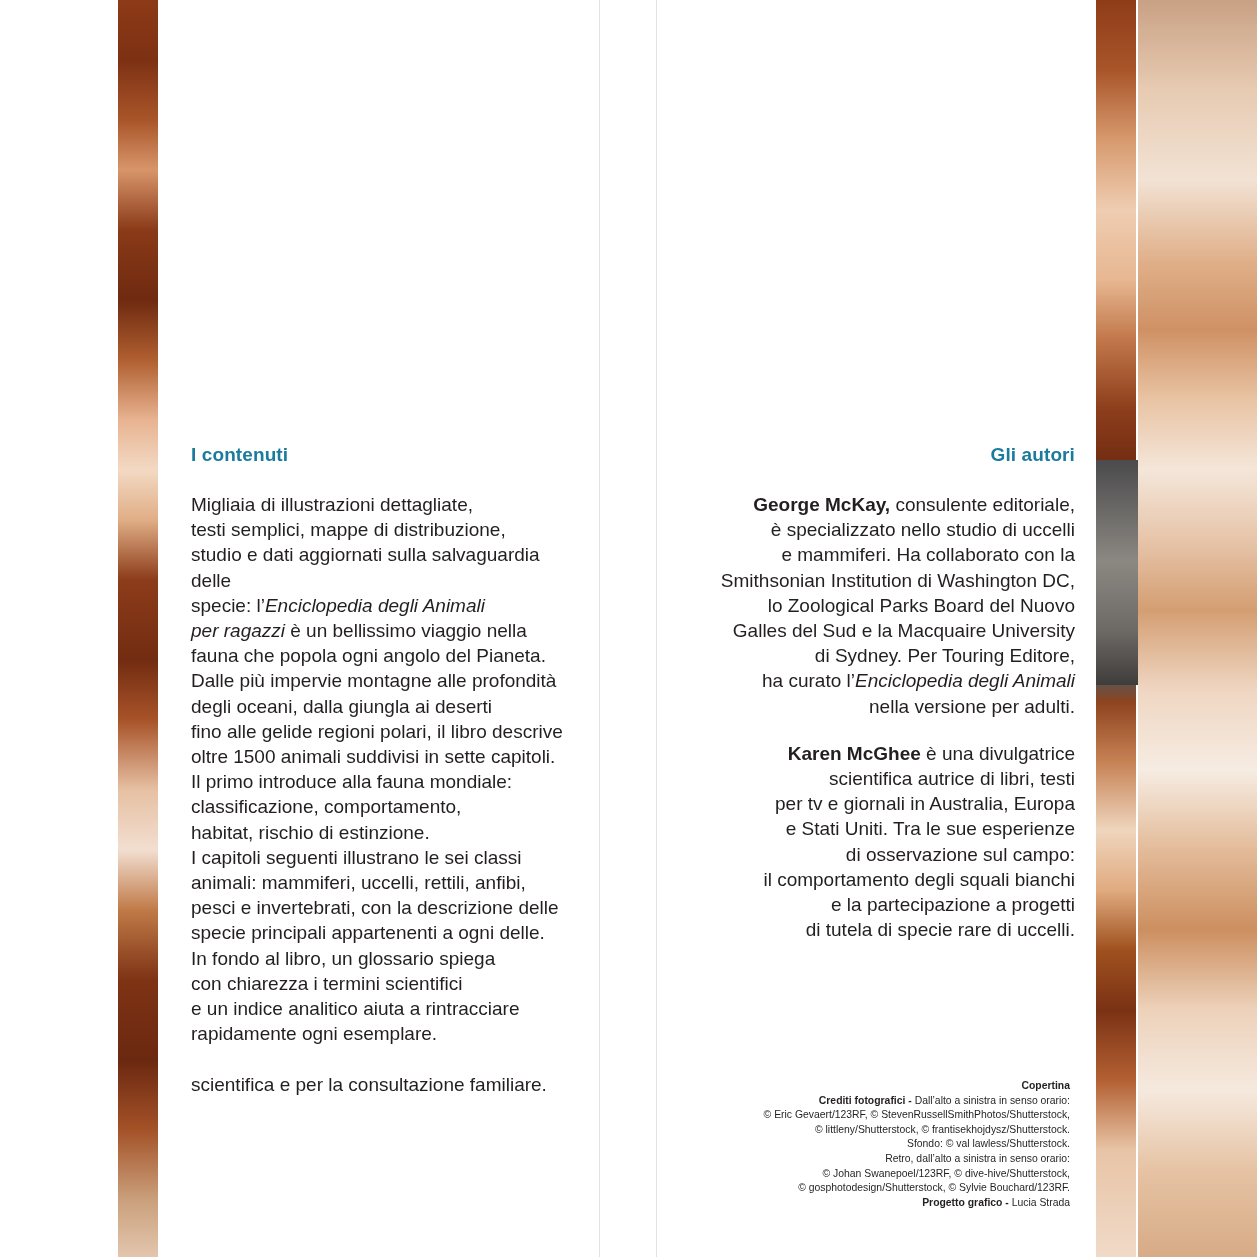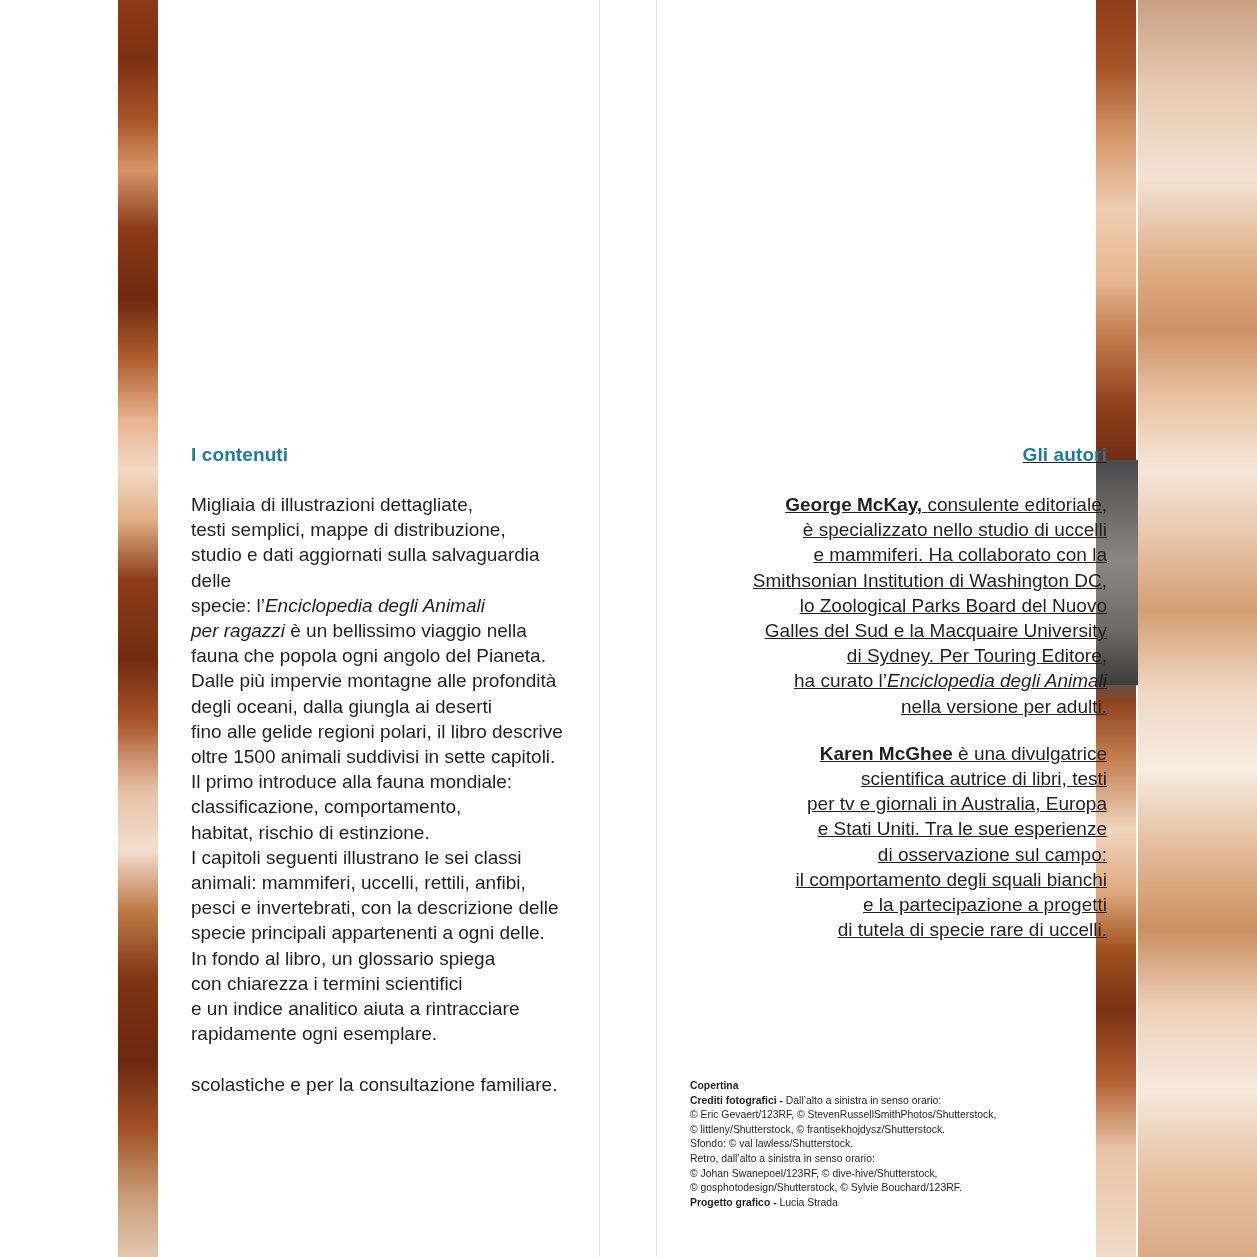--- a/index.html
+++ b/index.html
@@ -133,25 +133,24 @@
     position: absolute;
     color: #231f20;
   }
   .col-left {
     left: 191px;
     top: 444px;
     width: 380px;
     text-align: left;
   }
   .col-right {
-    left: 727px;
+    left: 695px;
     top: 444px;
     width: 380px;
     text-align: right;
-    text-decoration: underline;
   }
 
   .heading {
     font-size: 19px;
     font-weight: bold;
     color: #1b7b9c;
     letter-spacing: 0.1px;
     margin: 0 0 26px 0;
   }
 
@@ -165,20 +164,21 @@
 
   .em { font-style: italic; }
   .nm { font-weight: bold; }
 
   
   .credits {
     position: absolute;
     left: 690px;
     top: 1079px;
     width: 380px;
+    text-align: right;
     font-size: 10.4px;
     line-height: 14.6px;
     color: #231f20;
   }
   .credits .b { font-weight: bold; }
   .credits div { white-space: nowrap; }
 </style>
 </head>
 <body>
 
@@ -216,21 +216,21 @@
         <span>habitat, rischio di estinzione.</span><br>
         <span>I capitoli seguenti illustrano le sei classi</span><br>
         <span>animali: mammiferi, uccelli, rettili, anfibi,</span><br>
         <span>pesci e invertebrati, con la descrizione delle</span><br>
         <span>specie principali appartenenti a ogni delle.</span><br>
         <span>In fondo al libro, un glossario spiega</span><br>
         <span>con chiarezza i termini scientifici</span><br>
         <span>e un indice analitico aiuta a rintracciare</span><br>
         <span>rapidamente ogni esemplare.</span><br>
         <br>
-        <span>scolastiche e per la consultazione familiare.</span>
+        <span>scientifica e per la consultazione familiare.</span>
       </p>
     </div>
   </div>
 
   <div class="col col-right">
     <div class="heading">Gli autori</div>
     <div class="body-text">
       <p>
         <span class="nm">George McKay,</span>
         <span>consulente editoriale,</span><br>

